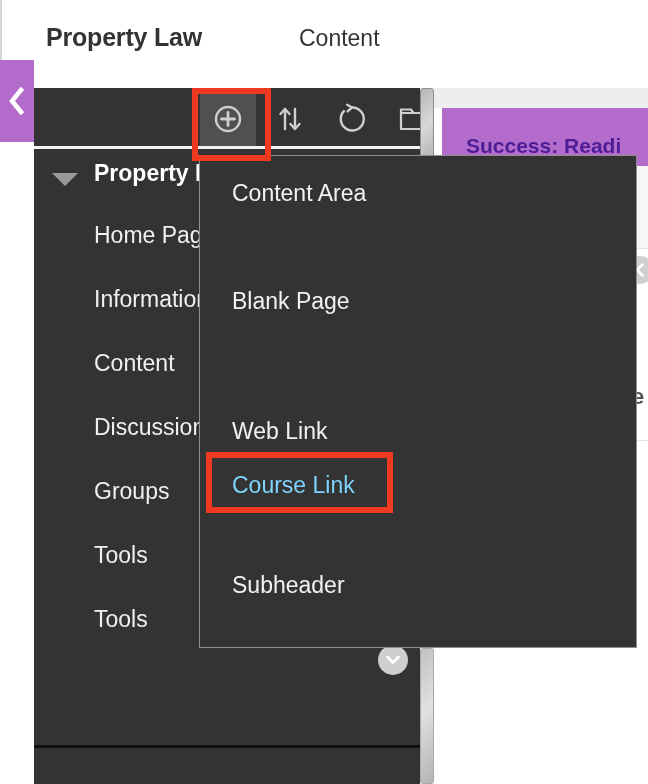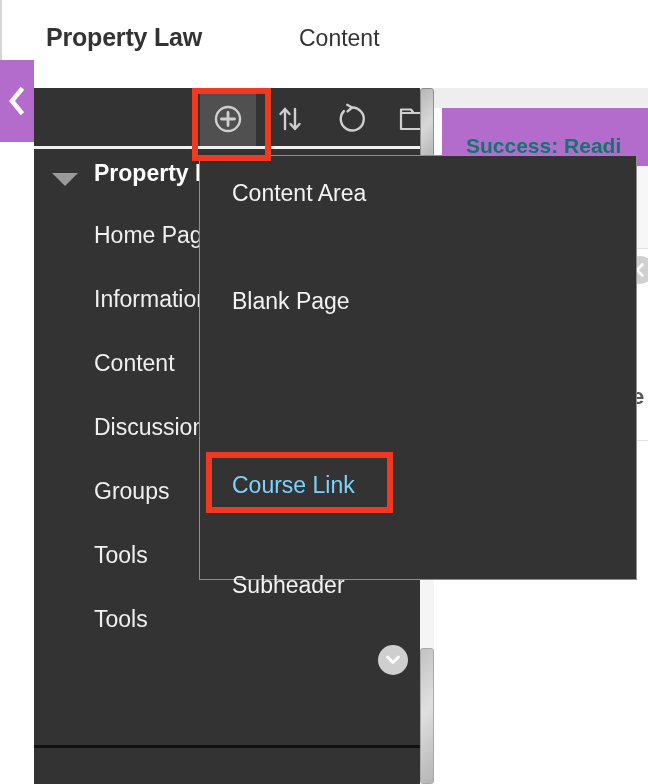--- a/index.html
+++ b/index.html
@@ -66,21 +66,21 @@
     position: absolute;
     left: 8px; top: 20px;
     width: 206px; height: 58px;
     background: #b36ccc;
   }
   .success-banner-text {
     position: absolute;
     left: 30px; top: 28px;
     font-size: 21px;
     font-weight: bold;
-    color: #0f766e;
+    color: #4c1d95;
     white-space: nowrap;
   }
   .pane-divider-a {
     position: absolute;
     left: 8px; top: 160px;
     width: 206px; height: 1px;
     background: #e2e2e2;
   }
   .pane-section-bg {
     position: absolute;
@@ -249,21 +249,21 @@
     display: flex;
     align-items: center;
     justify-content: center;
   }
   .purple-tab svg { display: block; }
 
   
   .dropdown {
     position: absolute;
     left: 199px; top: 155px;
-    width: 438px; height: 425px;
+    width: 438px; height: 493px;
     background: #333333;
     border: 1px solid #8f8f8f;
     box-sizing: border-box;
     z-index: 10;
     padding-left: 8px;
   }
   .dd-item {
     position: absolute;
     left: 0;
     width: 436px; height: 42px;
@@ -390,20 +390,23 @@
 
 <div class="dropdown">
 
   <div class="dd-item" style="top:20px;">
     <div class="dd-item-label">Content Area</div>
   </div>
   <div class="dd-item" style="top:128px;">
     <div class="dd-item-label">Blank Page</div>
   </div>
 
+  <div class="dd-item" style="top:258px;">
+    <div class="dd-item-label">Web Link</div>
+  </div>
   <div class="dd-item" style="top:312px;">
     <div class="dd-item-label highlight">Course Link</div>
   </div>
 
   <div class="dd-item" style="top:388px;margin-top:24px;">
     <div class="dd-item-label">Subheader</div>
   </div>
 
 </div>
 

